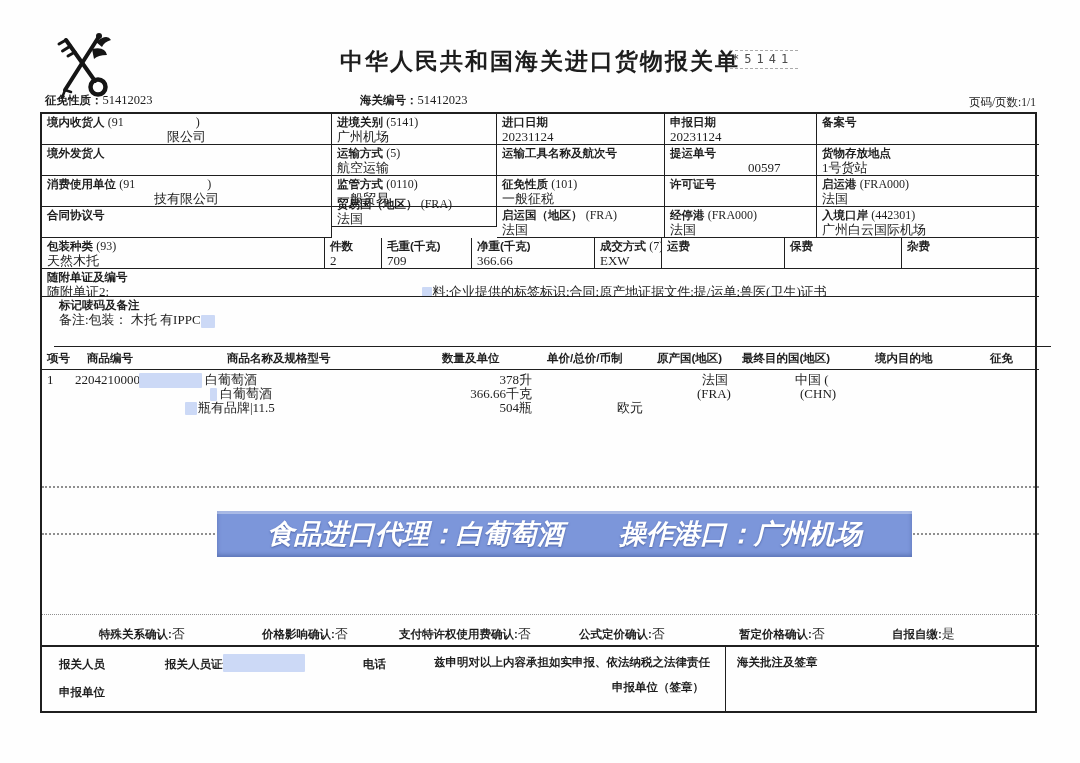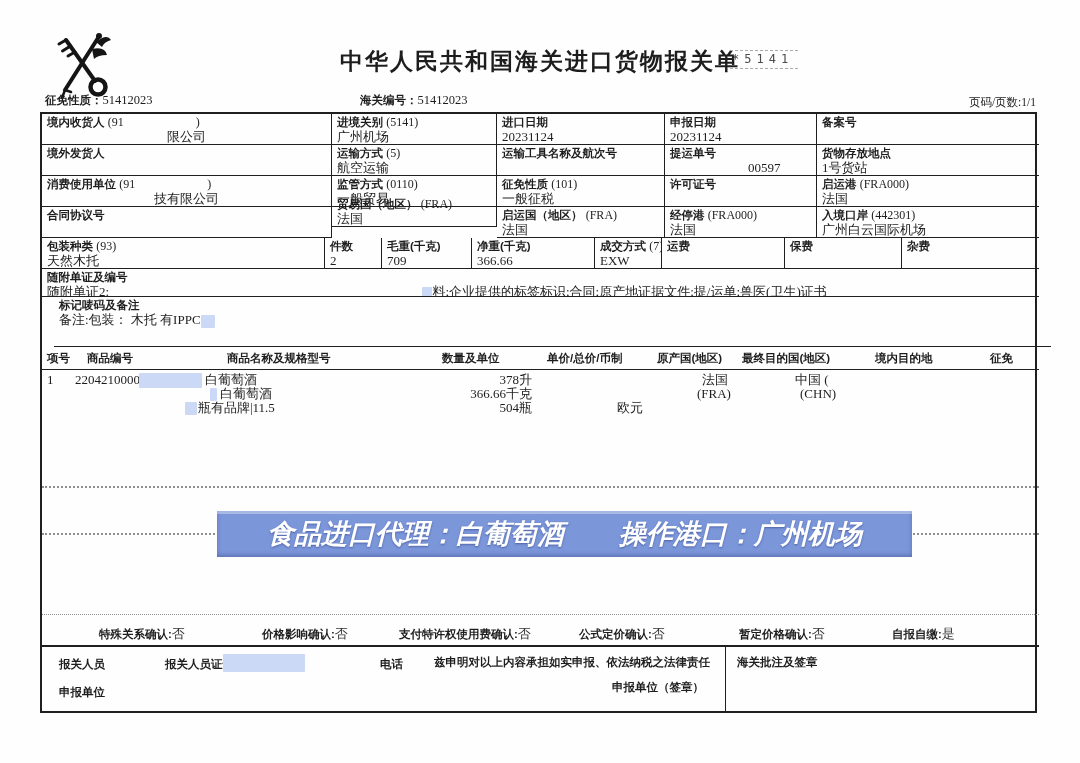--- a/index.html
+++ b/index.html
@@ -272,21 +272,21 @@
       <span class="cf" style="left:357px;"><span class="cflbl">支付特许权使用费确认:</span><span class="cfval">否</span></span>
       <span class="cf" style="left:537px;"><span class="cflbl">公式定价确认:</span><span class="cfval">否</span></span>
       <span class="cf" style="left:697px;"><span class="cflbl">暂定价格确认:</span><span class="cfval">否</span></span>
       <span class="cf" style="left:850px;"><span class="cflbl">自报自缴:</span><span class="cfval">是</span></span>
     </div>
 
     <div class="footerbox">
       <span class="ft" style="left:17px;top:10px;">报关人员</span>
       <span class="ft" style="left:123px;top:10px;">报关人员证号</span>
       <span class="redact abs" style="left: 181px; top: 7px; width: 82px; height: 18px; background: rgb(204, 217, 246);"></span>
-      <span class="ft" style="left:294px;top:10px;padding-left:44px;">电话</span>
+      <span class="ft" style="left:277px;top:10px;padding-left:44px;">电话</span>
       <span class="ft" style="left:17px;top:38px;">申报单位</span>
 
       <span class="ft right" style="left:392px;top:8px;width:270px;">兹申明对以上内容承担如实申报、依法纳税之法律责任</span>
       <span class="ft right" style="left:480px;top:33px;width:182px;">申报单位（签章）</span>
 
       <div class="fdivider"></div>
       <span class="ft" style="left:695px;top:8px;">海关批注及签章</span>
     </div>
 
   </div>

